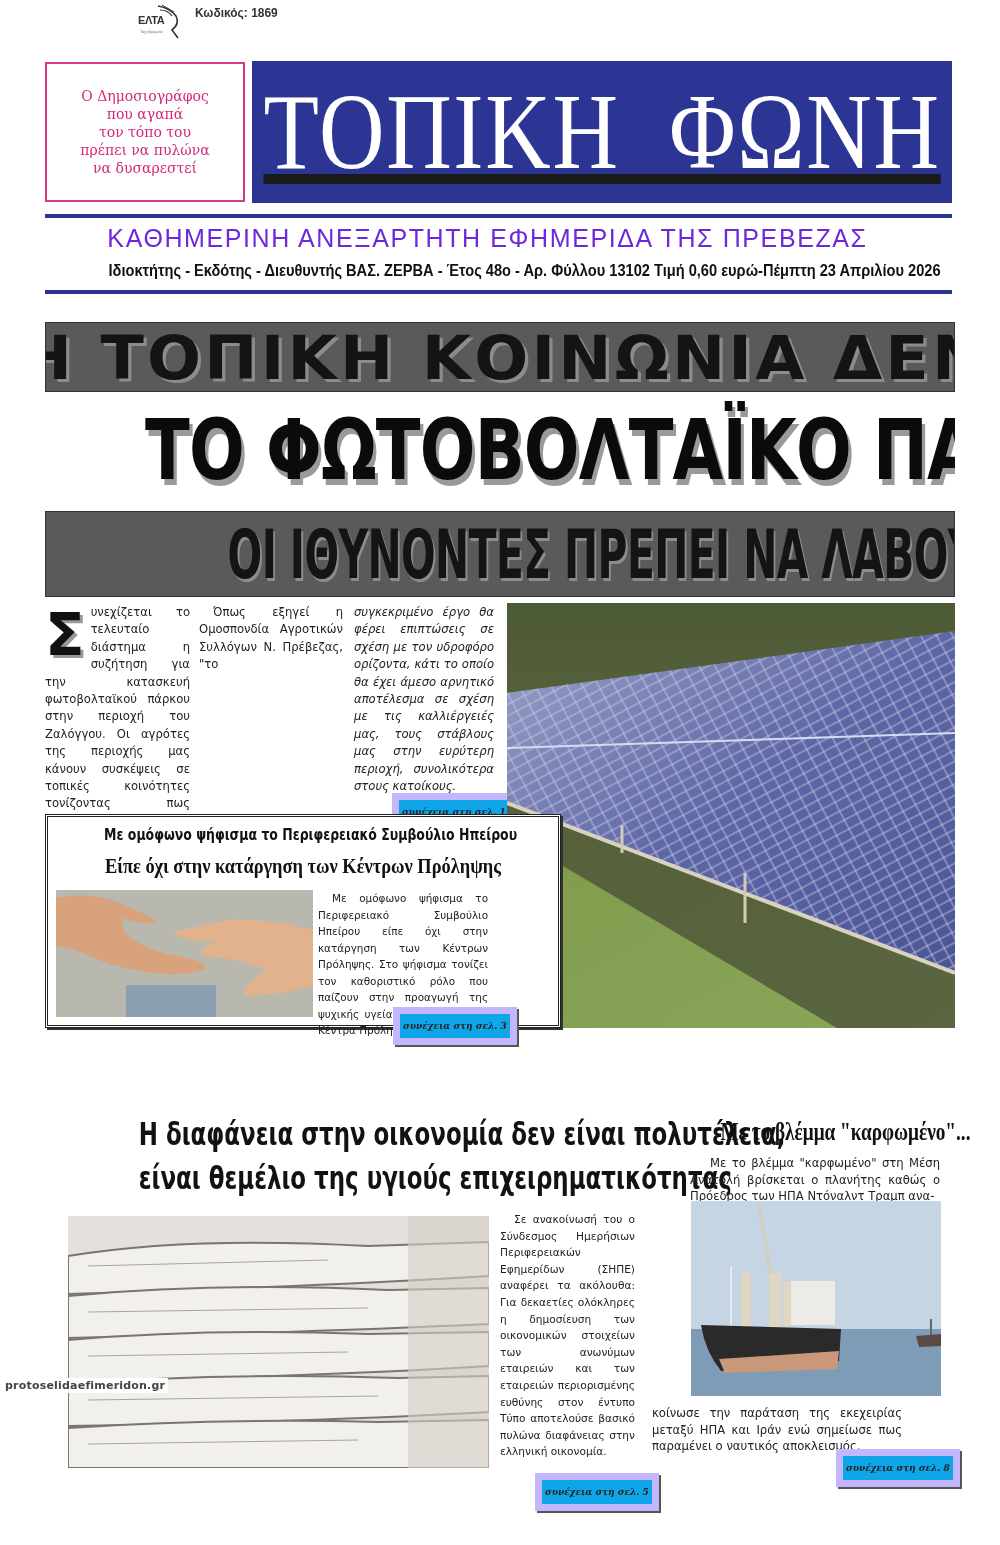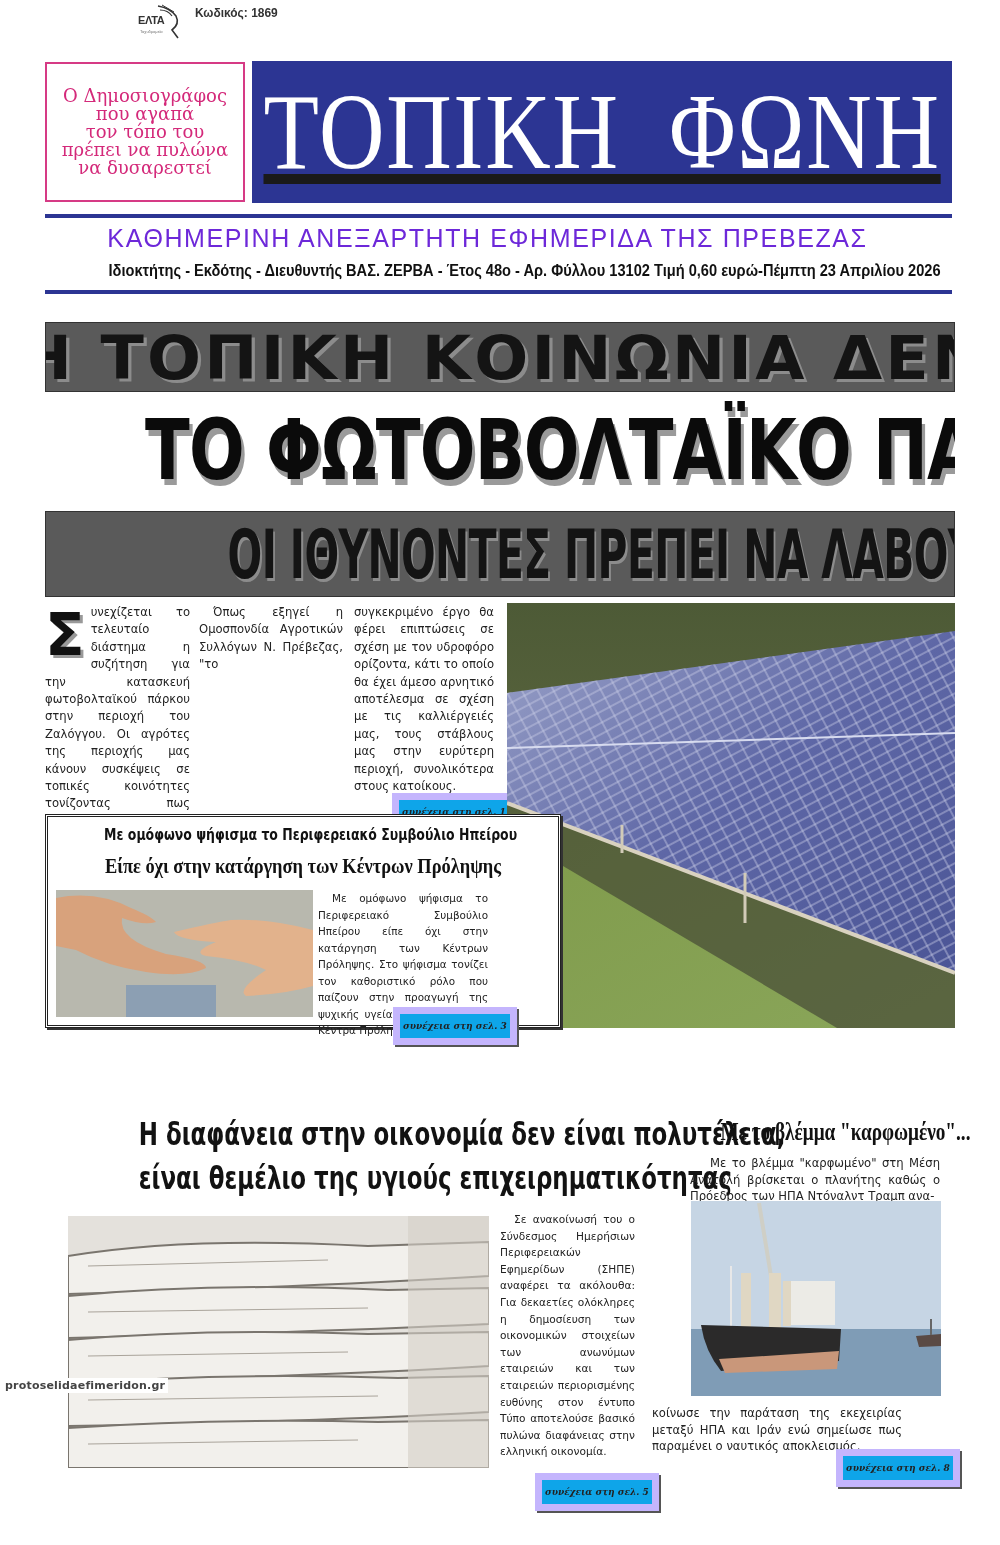--- a/index.html
+++ b/index.html
@@ -8,21 +8,21 @@
 
   
   .elta { position: absolute; left: 136px; top: 4px; width: 50px; height: 36px; }
   .elta-text { position: absolute; left: 2px; top: 10px; font: bold 11px "Liberation Sans", sans-serif; color: #333; letter-spacing: -0.3px; }
   .elta-sub { position: absolute; left: 4px; top: 25px; font-size: 4px; color: #777; }
   .elta svg { position: absolute; left: 18px; top: 0; }
   .code { position: absolute; left: 195px; top: 5px; font: bold 13px "Liberation Sans", sans-serif; color: #333; transform: scaleX(0.92); transform-origin: left; }
 
   
   .motto { position: absolute; left: 45px; top: 62px; width: 200px; height: 140px; border: 2px solid #d63a85; display: flex; align-items: center; justify-content: center; text-align: center; }
-  .motto p { font-family: "DejaVu Serif", serif; font-size: 18px; line-height: 18px; color: #d4297a; width: 170px; }
+  .motto p { font-family: "DejaVu Serif", serif; font-size: 14px; line-height: 18px; color: #d4297a; width: 170px; }
   .title-box { position: absolute; left: 252px; top: 61px; width: 700px; height: 142px; background: #2c3593; display: flex; align-items: center; justify-content: center; text-decoration: underline; }
   .title-box h1 { font-family: "Liberation Serif", serif; font-weight: normal; color: #fff; font-size: 108px; letter-spacing: 2px; transform: scaleX(0.84); white-space: nowrap; line-height: 1; word-spacing: 30px; }
 
   .rule { position: absolute; left: 45px; width: 907px; height: 4px; background: #2c3593; }
   .subtitle { position: absolute; left: 34px; top: 224px; width: 907px; text-align: center; font: 25px "Liberation Sans", sans-serif; color: #6d28d9; letter-spacing: 1.6px; white-space: nowrap; }
   .meta-line { position: absolute; left: 45px; top: 261px; width: 907px; text-align: center; font: bold 17px "Liberation Sans", sans-serif; color: #111; white-space: nowrap; transform: scaleX(0.86); transform-origin: center; }
 
   
   .kicker-band { position: absolute; left: 45px; width: 910px; background: #5a5a5a; border: 1px solid #333; overflow: hidden; }
   .kicker-band span, .main-head span { display: block; white-space: nowrap; font-family: "DejaVu Sans", sans-serif; font-weight: bold; color: #141414; text-align: center; text-shadow: 3px 3px 0 #8c8c8c; }
@@ -30,21 +30,21 @@
   .kb1 span { font-size: 60px; line-height: 70px; transform: scaleX(1.06); letter-spacing: 3px; }
   .main-head { position: absolute; left: 45px; top: 396px; width: 910px; height: 108px; overflow: hidden; }
   .main-head span { font-size: 84px; line-height: 108px; transform: scaleX(0.78); transform-origin: center; letter-spacing: -1px; color: #0b0b0b; text-shadow: 4px 6px 0 #9a9a9a; }
   .kb2 { top: 511px; height: 86px; }
   .kb2 span { font-size: 68px; line-height: 86px; transform: scaleX(0.6); transform-origin: center; letter-spacing: -1px; }
 
   
   .col { position: absolute; top: 604px; font: 11.6px/17.4px "DejaVu Sans", sans-serif; color: #222; text-align: justify; }
   .col1 { left: 45px; width: 145px; }
   .col2 { left: 199px; width: 144px; }
-  .col3 { left: 354px; width: 140px; }
+  .col3 { left: 354px; width: 140px; font-style: italic; }
   .dropcap { float: left; font: bold 58px/50px "DejaVu Sans", sans-serif; color: #111; margin: 6px 6px 0 0; text-shadow: 3px 3px 0 #999; }
   .indent { text-indent: 14px; }
   .cont { display: inline-block; border: 7px solid #c4b5fd; box-shadow: 2px 2px 0 #555; padding: 6px 3px; font: italic bold 9px/12px "DejaVu Serif", serif; color: #222; background: #0ea5e9; white-space: nowrap; }
   .cont-lead { position: absolute; left: 392px; top: 793px; }
 
   
   .photo-solar { position: absolute; left: 507px; top: 603px; width: 448px; height: 425px; overflow: hidden; background: linear-gradient(160deg, #8a9a6a 0%, #6f7e54 100%); }
 
   
   .box { position: absolute; left: 45px; top: 814px; width: 516px; height: 214px; border: 3px double #222; box-shadow: 2px 2px 0 #333; background: #fff; }

